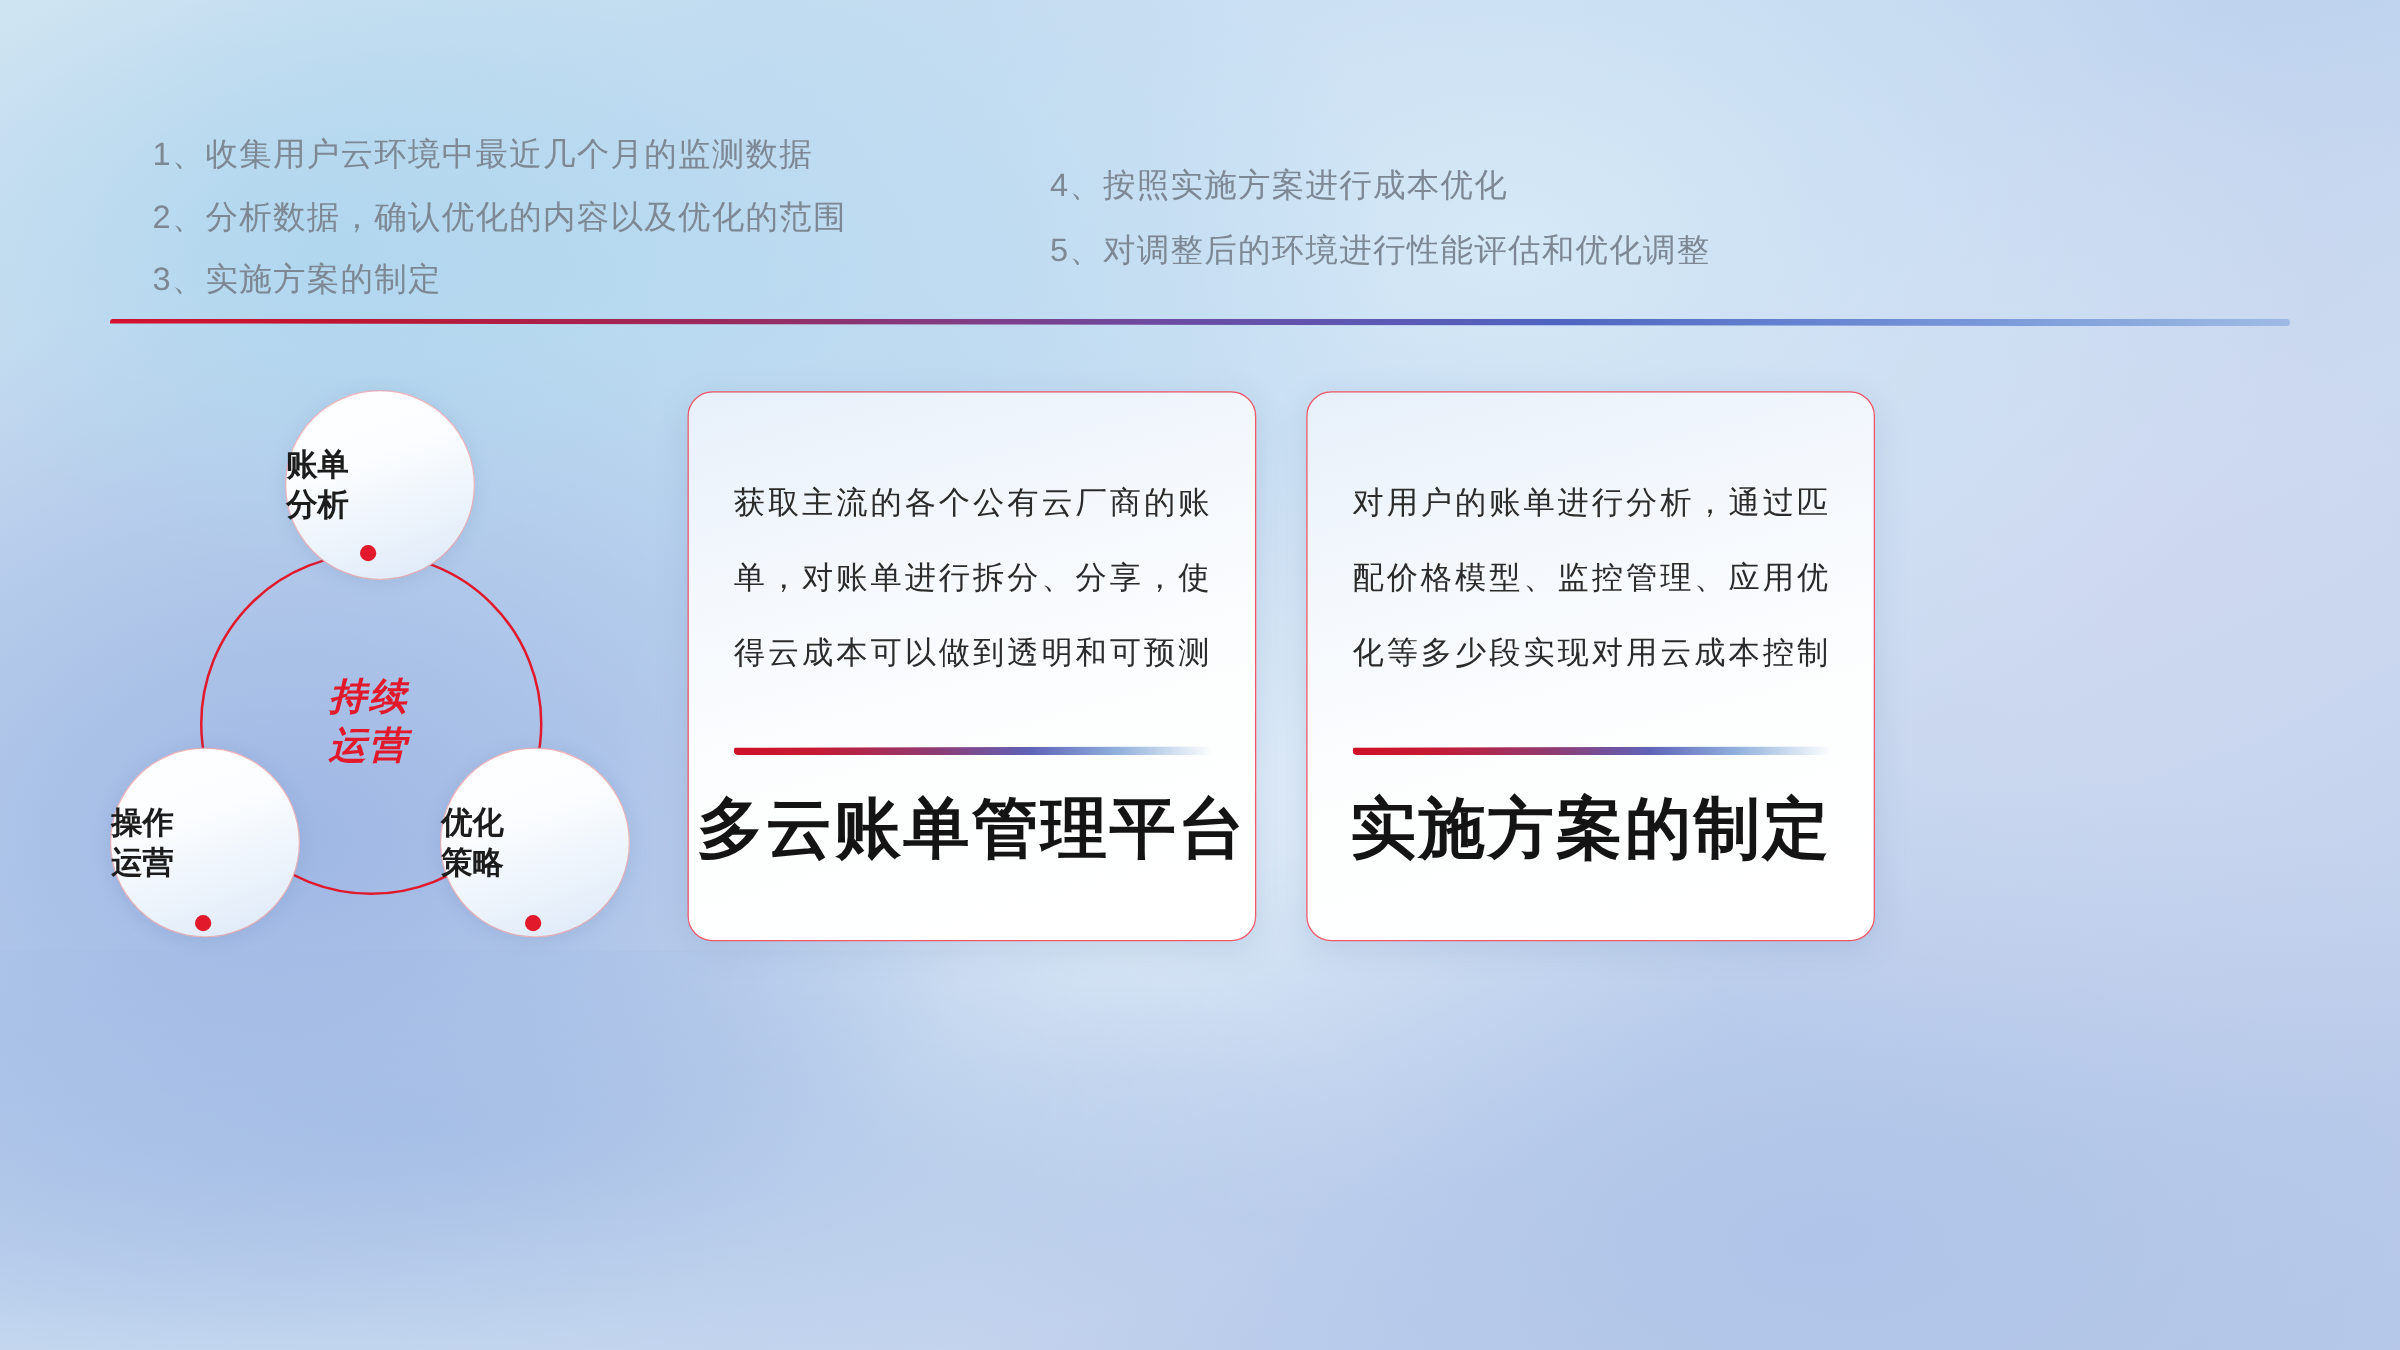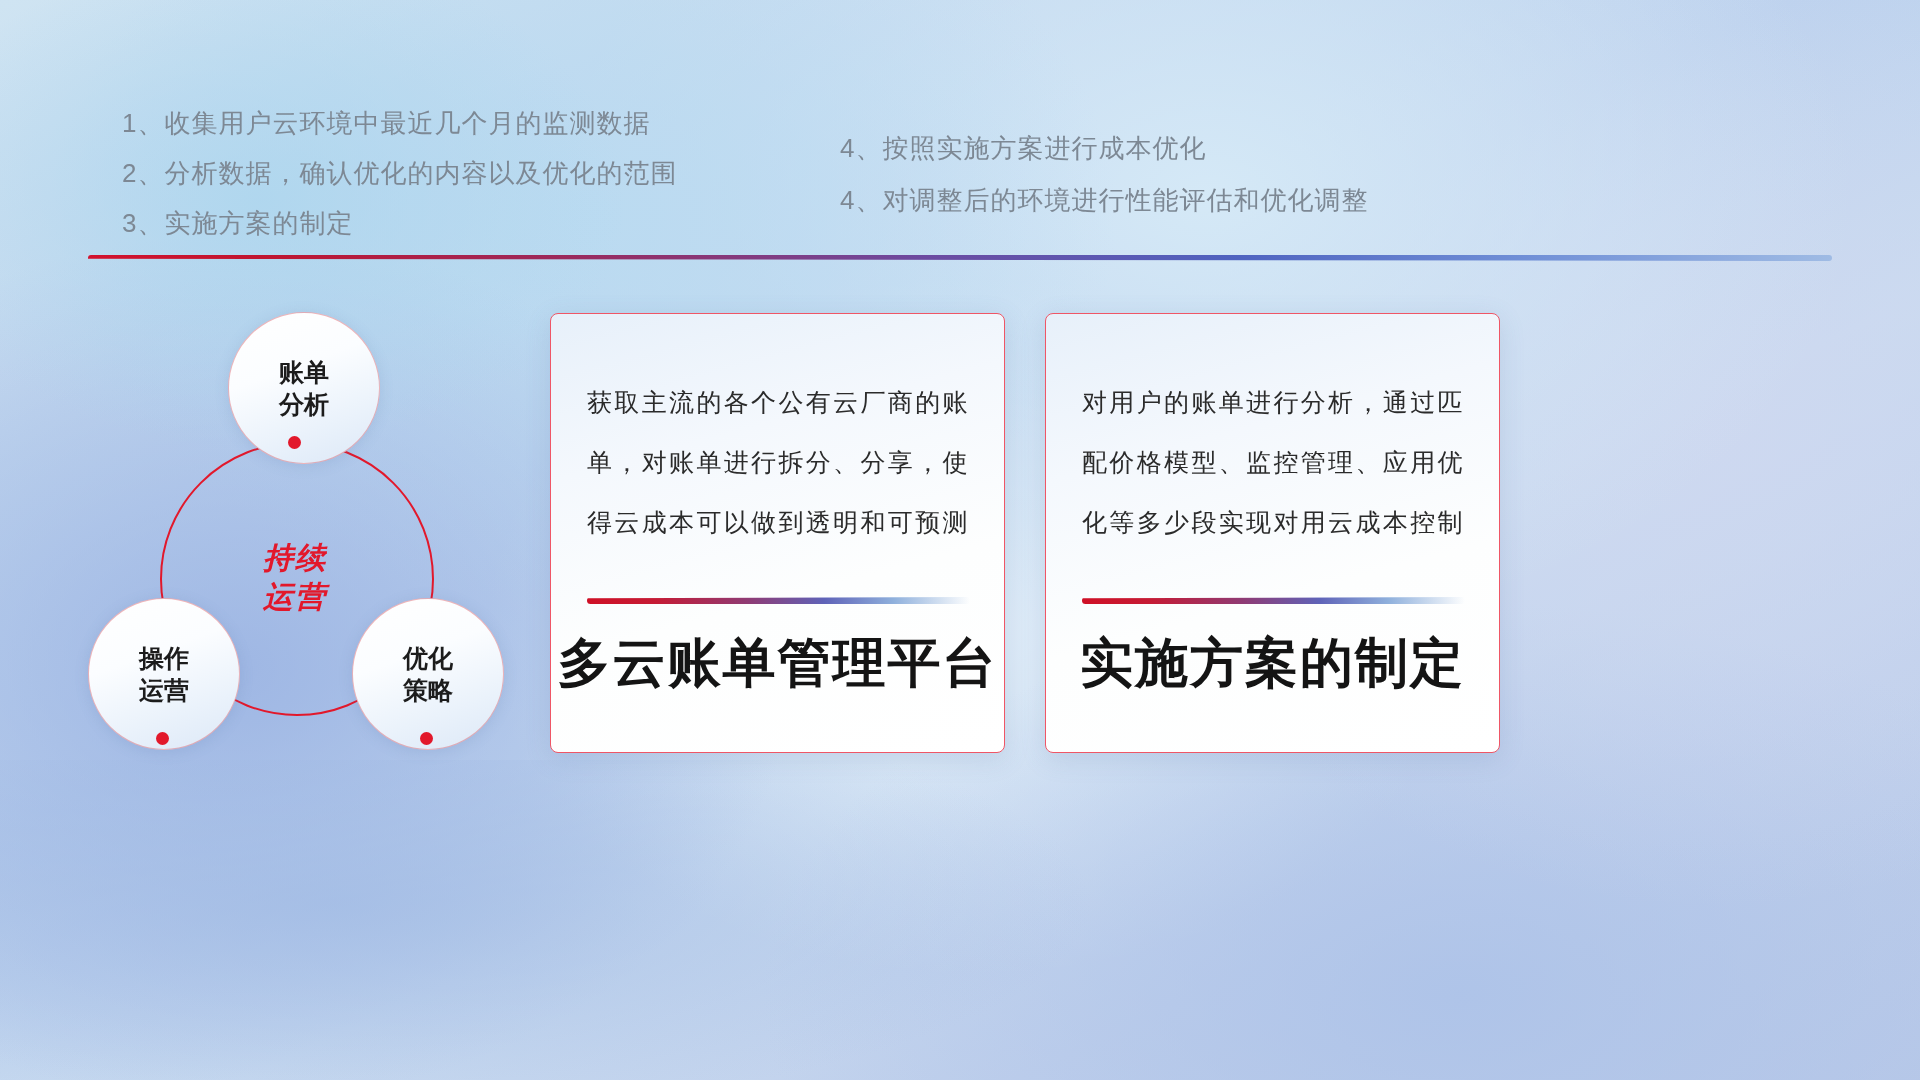--- a/index.html
+++ b/index.html
@@ -46,21 +46,21 @@
     clip-path:polygon(0 0,100% 0,100% 100%,0 62%);
   }
 
   
   #venn{position:absolute;left:80px;top:290px;width:460px;height:480px;}
   .bubble{
     position:absolute;border-radius:50%;
     background:linear-gradient(160deg,#ffffff 0%,#fbfdff 38%,#eaf2fb 72%,#dce8f7 100%);
     border:1.6px solid rgba(220,90,100,0.45);
     box-shadow:0 2px 14px rgba(90,120,170,0.18);
-    display:flex;align-items:center;justify-content:center;
+    display:flex;align-items:center;justify-content:flex-start;
     text-align:center;color:#1c1c1c;font-weight:bold;font-size:25px;line-height:1.28;
   }
   #bubble-top{left:148px;top:22px;width:150px;height:150px;z-index:3;}
   #bubble-left{left:8px;top:308px;width:150px;height:150px;z-index:3;}
   #bubble-right{left:272px;top:308px;width:150px;height:150px;z-index:3;}
   #ring{
     position:absolute;left:80px;top:152px;width:270px;height:270px;border-radius:50%;
     border:2.4px solid #e2182b;z-index:2;background:transparent;
   }
   #ring-label{
@@ -70,21 +70,21 @@
     letter-spacing:2px;
     font-style:italic;
   }
   .node{position:absolute;width:13px;height:13px;border-radius:50%;background:#e2182b;z-index:6;}
   #node-top{left:208px;top:146px;}
   #node-left{left:76px;top:442px;}
   #node-right{left:340px;top:442px;}
 
   
   .card{
-    position:absolute;top:313px;width:455px;height:440px;border-radius:8px;
+    position:absolute;top:313px;width:455px;height:440px;border-radius:20px;
     background:linear-gradient(165deg,#e7f0fa 0%,#f4f8fd 30%,#fdfefe 62%,#ffffff 100%);
     border:1.6px solid #ef5666;
     box-shadow:0 6px 26px rgba(80,110,160,0.16);
     box-sizing:border-box;padding:58px 36px 0 36px;
   }
   #card-1{left:550px;}
   #card-2{left:1045px;}
   .card-body{
     color:#2b2b2b;font-size:25px;line-height:60px;letter-spacing:0.5px;
     text-align:justify;text-align-last:justify;
@@ -105,21 +105,21 @@
 <div id="stage">
 
   <div class="list" id="list-left">
     <div class="row">1、收集用户云环境中最近几个月的监测数据</div>
     <div class="row">2、分析数据，确认优化的内容以及优化的范围</div>
     <div class="row">3、实施方案的制定</div>
   </div>
 
   <div class="list" id="list-right">
     <div class="row">4、按照实施方案进行成本优化</div>
-    <div class="row">4、对调整后的环境进行性能评估和优化调整</div>
+    <div class="row">5、对调整后的环境进行性能评估和优化调整</div>
   </div>
 
   <div class="top-divider"></div>
 
   <div id="venn">
     <div id="ring"></div>
 
     <div class="bubble" id="bubble-top">
       <span>
         <span>账单</span><br>

